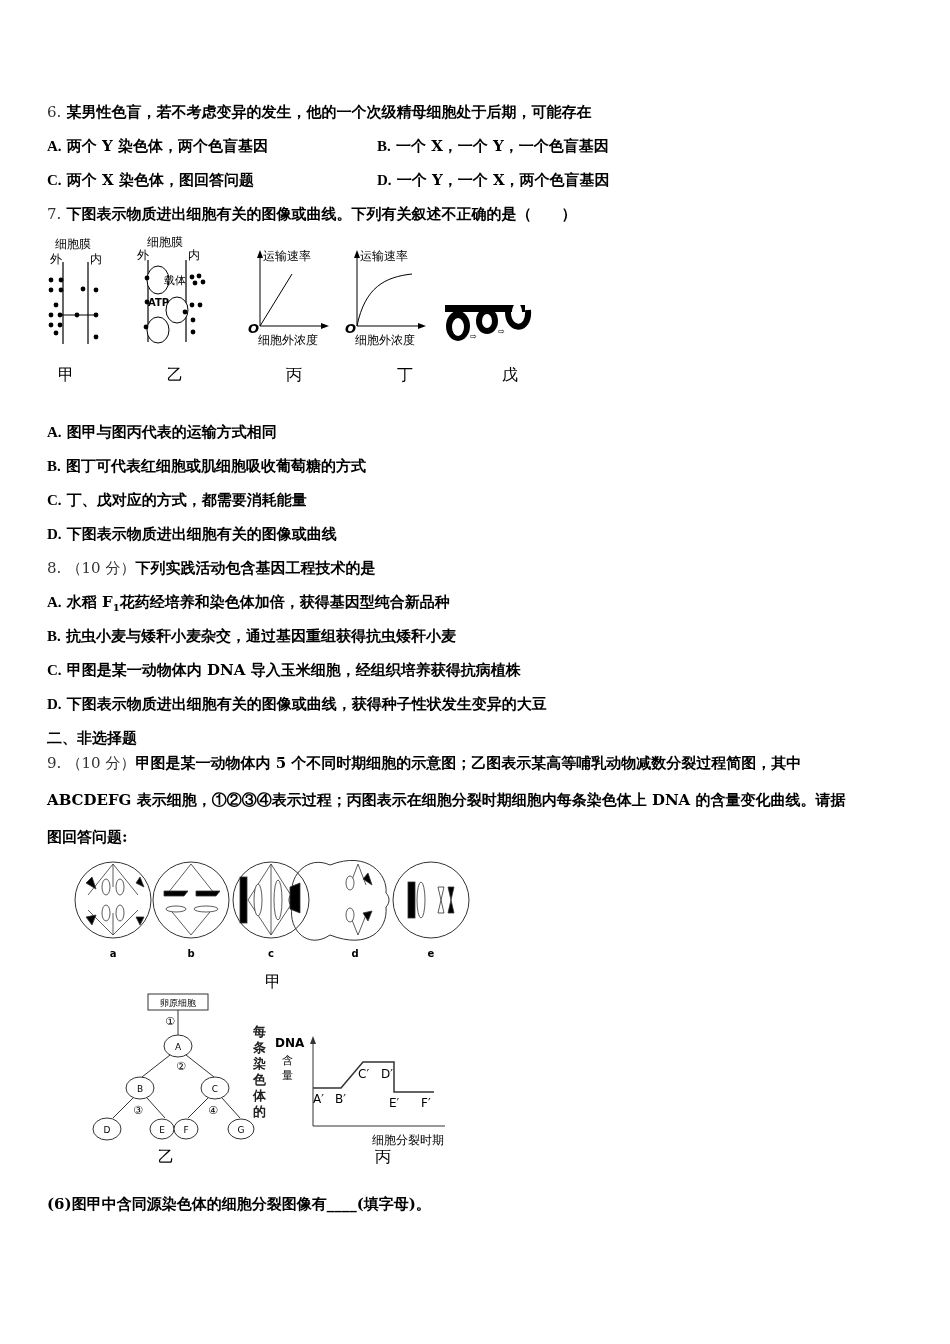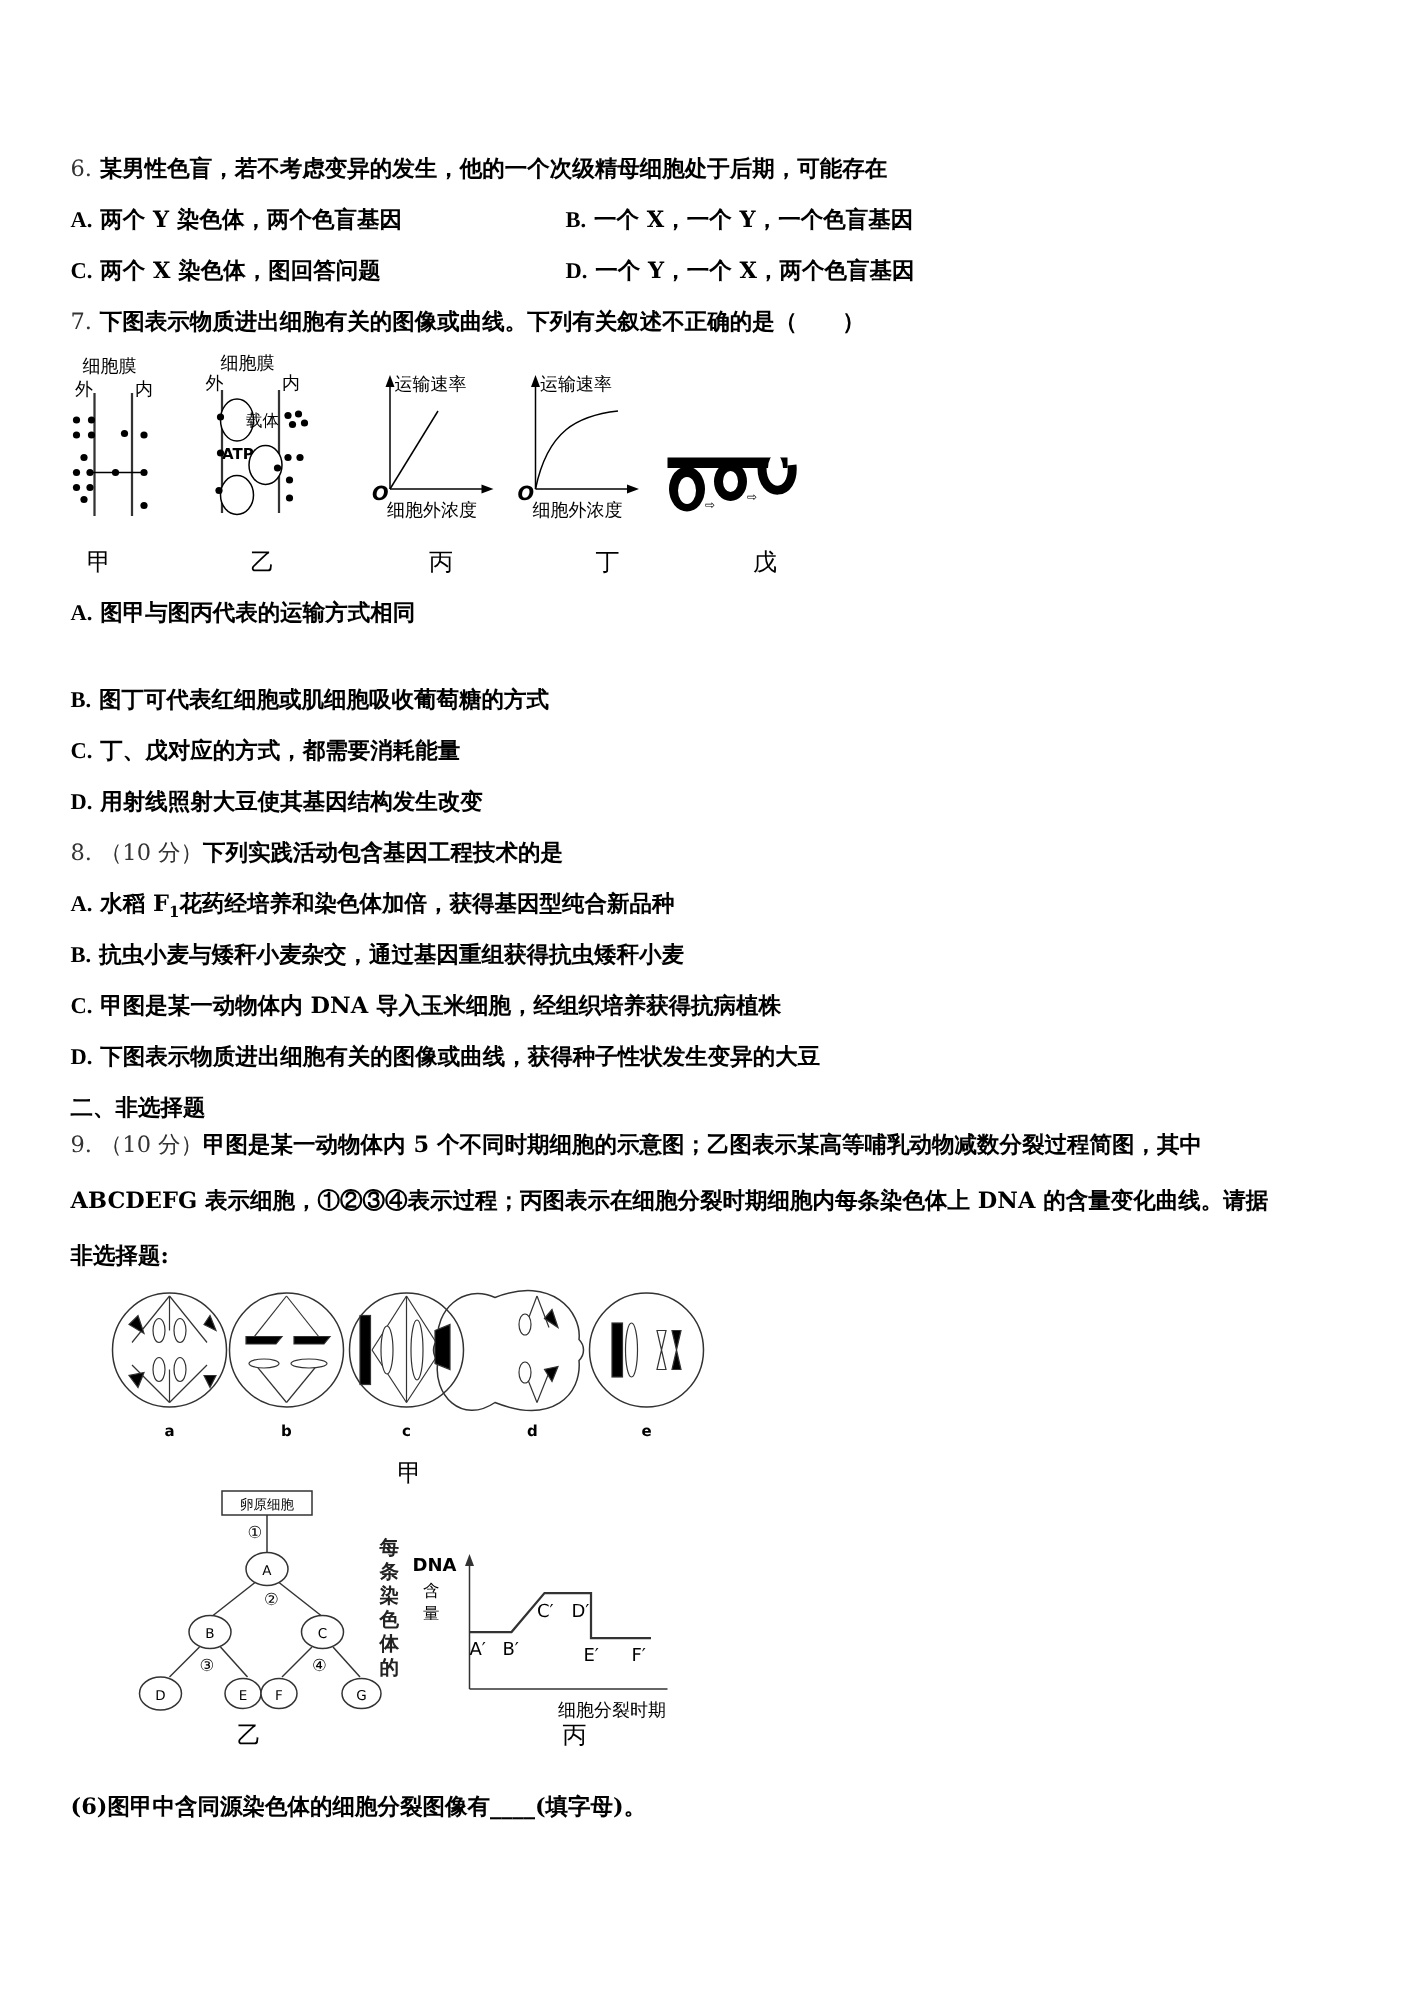--- a/index.html
+++ b/index.html
@@ -123,31 +123,31 @@
     <text x="430" y="107" font-size="8">⇨</text>
     <text x="458" y="102" font-size="8">⇨</text>
   </g>
   <text x="18" y="148" font-size="16">甲</text>
   <text x="127" y="148" font-size="16">乙</text>
   <text x="246" y="148" font-size="16">丙</text>
   <text x="357" y="148" font-size="16">丁</text>
   <text x="462" y="148" font-size="16">戊</text>
 </svg>
 
-<div class="line" style="top:398px">
+<div class="line" style="top:422px">
   <span class="opt-letter">A.</span>&nbsp;<span>图甲与图丙代表的运输方式相同</span>
 </div>
 <div class="line" style="top:456px">
   <span class="opt-letter">B.</span>&nbsp;<span>图丁可代表红细胞或肌细胞吸收葡萄糖的方式</span>
 </div>
 <div class="line" style="top:490px">
   <span class="opt-letter">C.</span>&nbsp;<span>丁、戊对应的方式，都需要消耗能量</span>
 </div>
 <div class="line" style="top:524px">
-  <span class="opt-letter">D.</span>&nbsp;<span>用射线照射大豆使其基因结构发生改变</span>
+  <span class="opt-letter">D.</span>&nbsp;<span>下图表示物质进出细胞有关的图像或曲线</span>
 </div>
 
 <div class="line" style="top:558px">
   <span class="num">8.</span>&nbsp;<span class="num">（10 分）</span><span>下列实践活动包含基因工程技术的是</span>
 </div>
 <div class="line" style="top:592px">
   <span class="opt-letter">A.</span>&nbsp;<span>水稻 F</span><sub style="font-size:10px">1</sub><span>花药经培养和染色体加倍，获得基因型纯合新品种</span>
 </div>
 <div class="line" style="top:626px">
   <span class="opt-letter">B.</span>&nbsp;<span>抗虫小麦与矮秆小麦杂交，通过基因重组获得抗虫矮秆小麦</span>
@@ -158,21 +158,21 @@
 <div class="line" style="top:694px">
   <span class="opt-letter">D.</span>&nbsp;<span>下图表示物质进出细胞有关的图像或曲线，获得种子性状发生变异的大豆</span>
 </div>
 
 <div class="line" style="top:728px; font-weight:bold">二、非选择题</div>
 
 <div class="line" style="top:753px">
   <span class="num">9.</span>&nbsp;<span class="num">（10 分）</span><span>甲图是某一动物体内 5 个不同时期细胞的示意图；乙图表示某高等哺乳动物减数分裂过程简图，其中</span>
 </div>
 <div class="line" style="top:790px">ABCDEFG 表示细胞，①②③④表示过程；丙图表示在细胞分裂时期细胞内每条染色体上 DNA 的含量变化曲线。请据</div>
-<div class="line" style="top:827px">非选择题:</div>
+<div class="line" style="top:827px">图回答问题:</div>
 
 <svg class="fig" style="left:68px; top:855px" width="420" height="140">
   <g stroke="#333" fill="none" stroke-width="1">
     <circle cx="45" cy="45" r="38"></circle>
     <circle cx="123" cy="45" r="38"></circle>
     <circle cx="203" cy="45" r="38"></circle>
     <path d="M262,10 C300,-5 320,20 318,38 C322,42 322,48 318,52 C320,75 300,95 262,80 C240,95 220,75 224,52 C220,48 220,42 224,38 C222,20 240,0 262,10 Z"></path>
     <circle cx="363" cy="45" r="38"></circle>
   </g>
 

